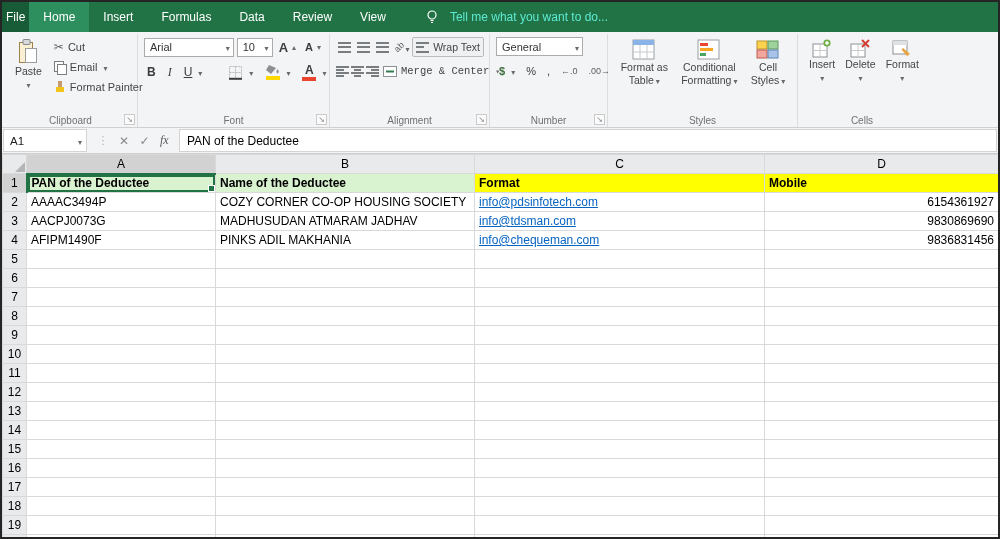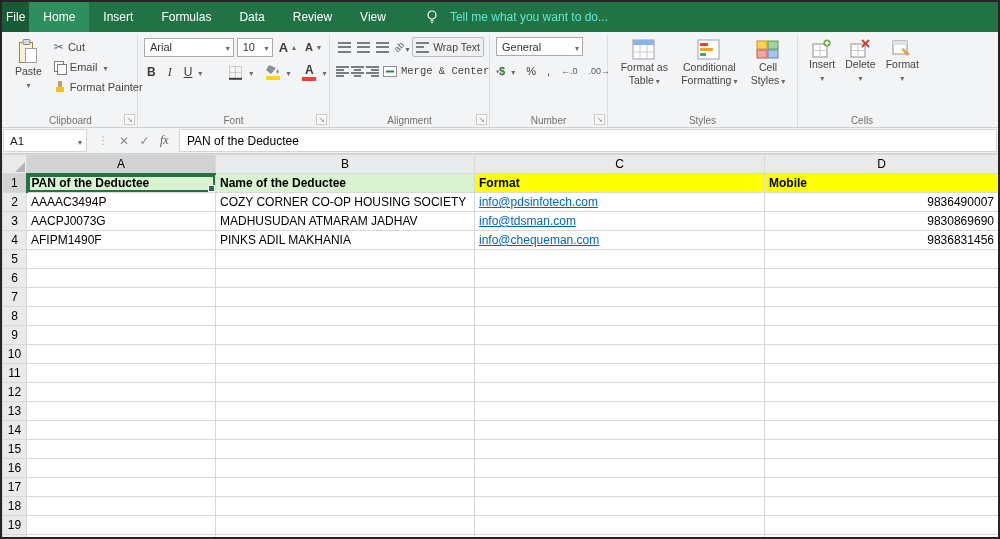--- a/index.html
+++ b/index.html
@@ -420,21 +420,21 @@
             <td class="hdr fill-green selected-cell">PAN of the Deductee</td>
             <td class="hdr fill-green">Name of the Deductee</td>
             <td class="hdr fill-yellow">Format</td>
             <td class="hdr fill-yellow">Mobile</td>
           </tr>
           <tr>
             <td class="rowhead">2</td>
             <td>AAAAC3494P</td>
             <td>COZY CORNER CO-OP HOUSING SOCIETY</td>
             <td><span class="link">info@pdsinfotech.com</span></td>
-            <td class="num">9836490007</td>
+            <td class="num">6154361927</td>
           </tr>
           <tr>
             <td class="rowhead">3</td>
             <td>AACPJ0073G</td>
             <td>MADHUSUDAN ATMARAM JADHAV</td>
             <td><span class="link">info@tdsman.com</span></td>
             <td class="num">9830869690</td>
           </tr>
           <tr>
             <td class="rowhead">4</td>

